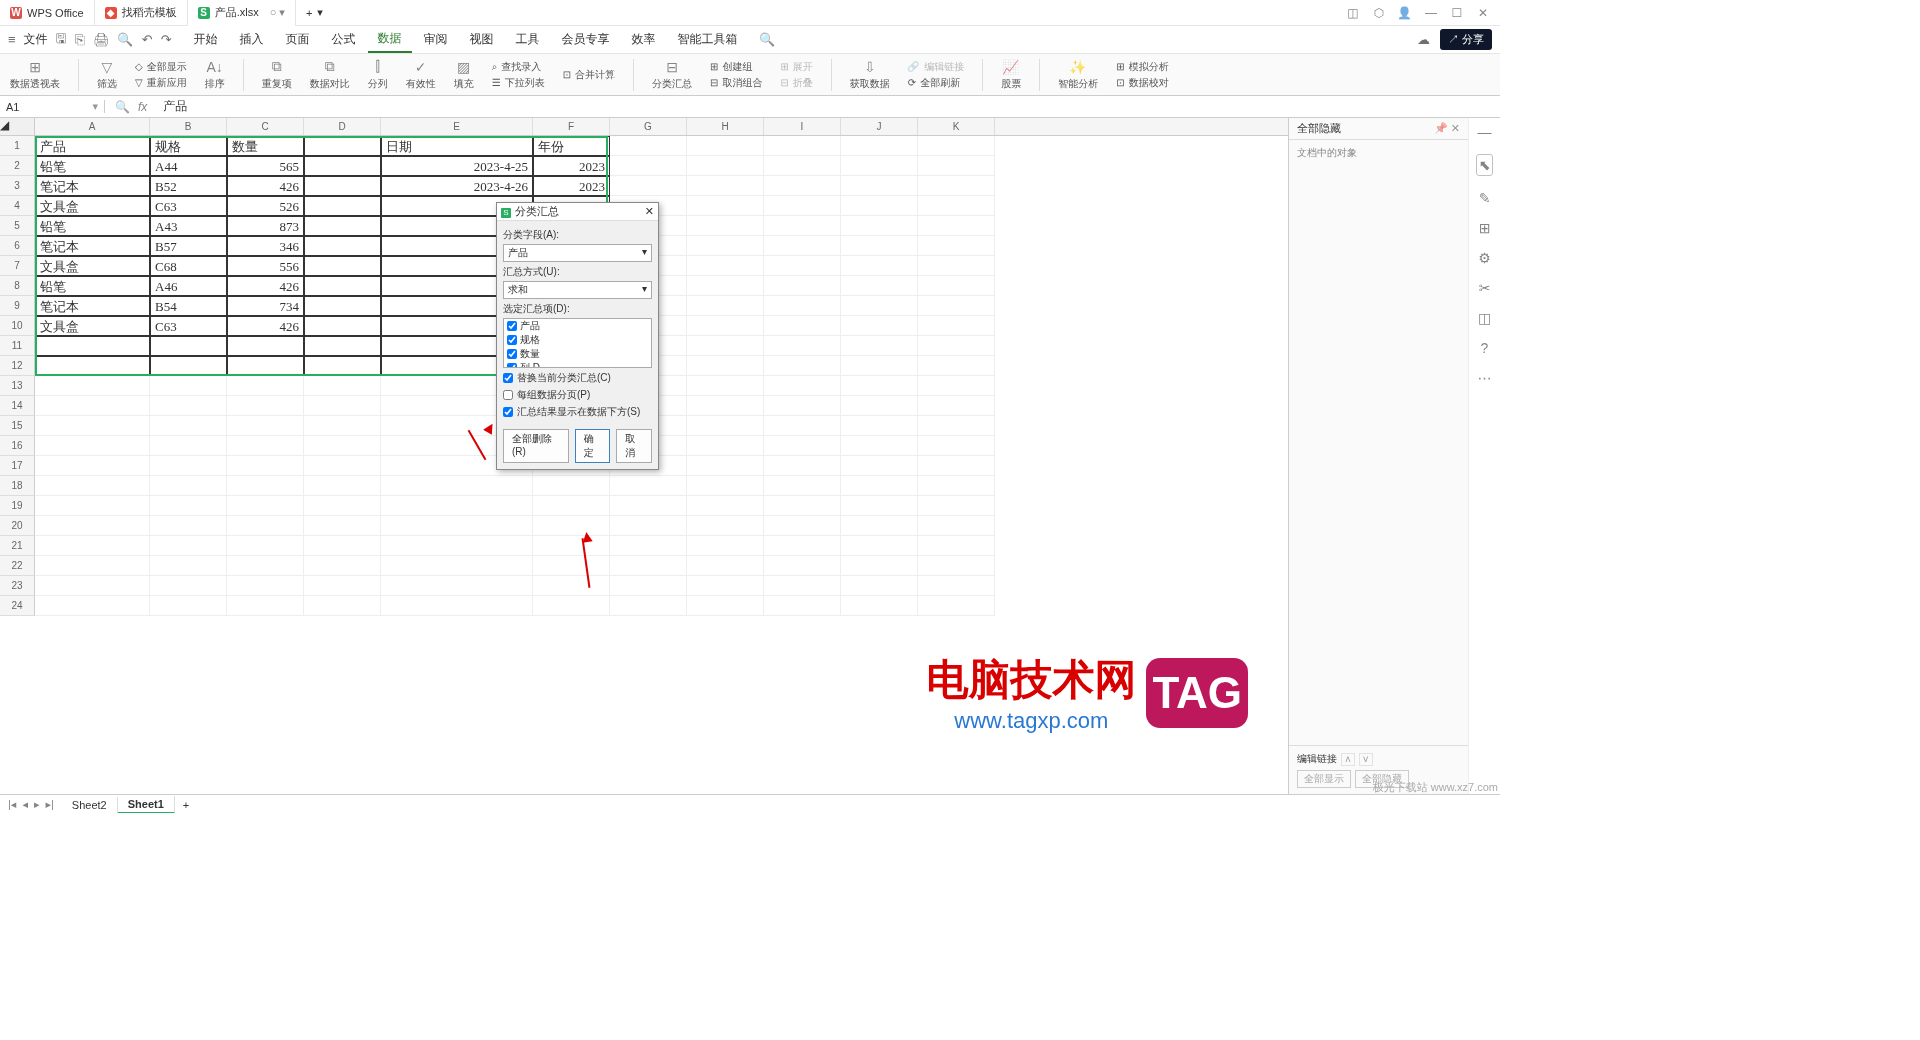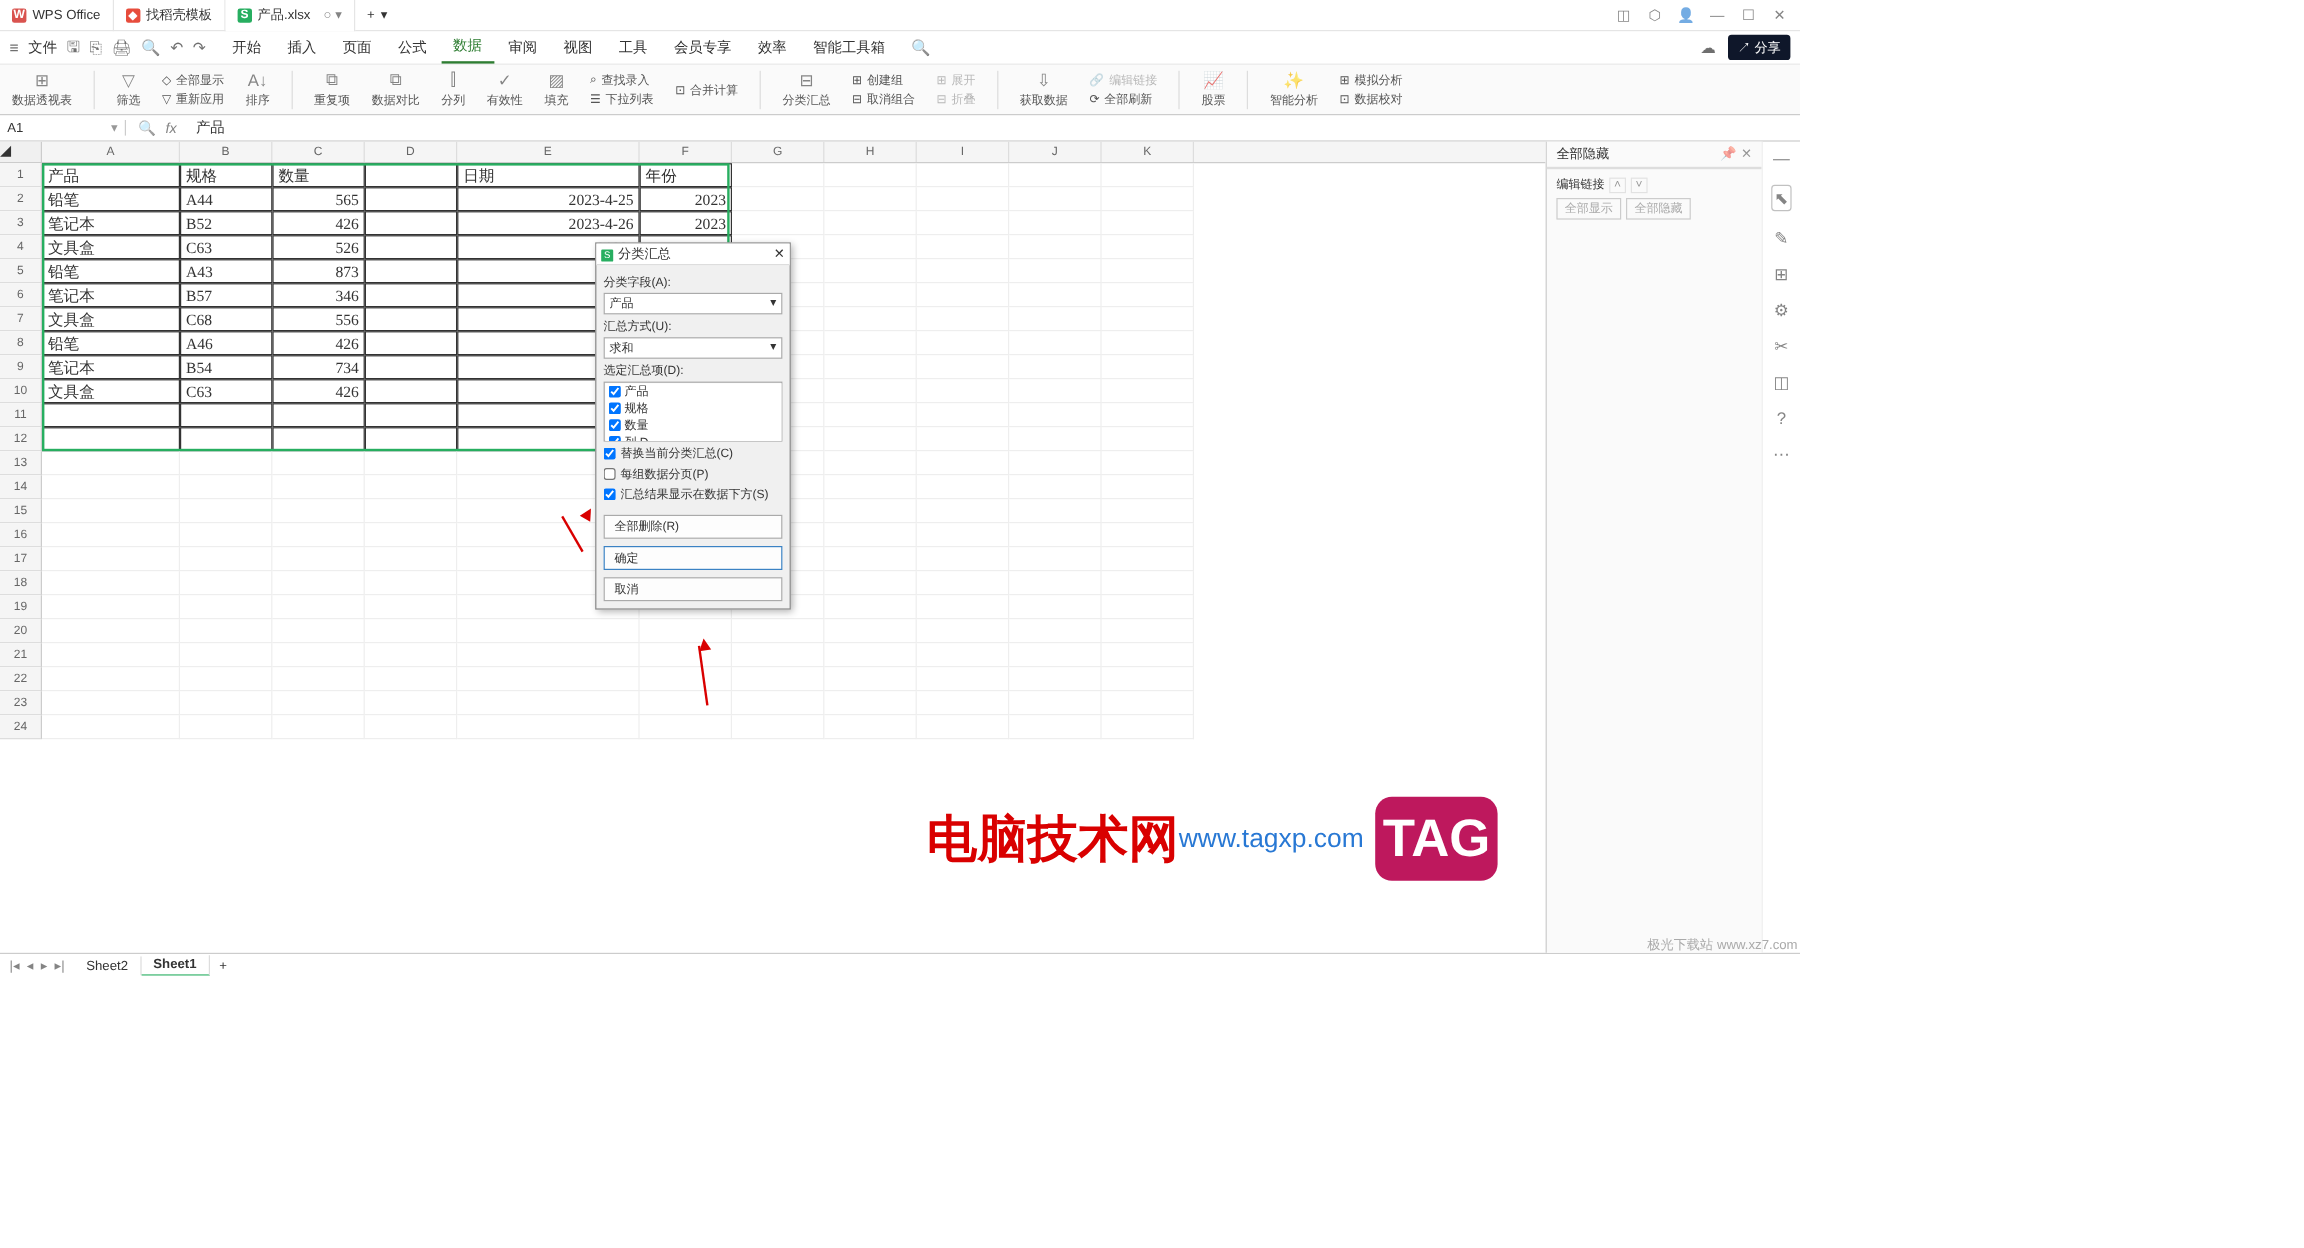--- a/index.html
+++ b/index.html
@@ -65,21 +65,21 @@
 
 .dialog { position: absolute; left: 496px; top: 202px; width: 163px; background: #f0f0f0; border: 1px solid #888; box-shadow: 2px 2px 6px rgba(0,0,0,0.3); font-size: 11px; }
 .dialog-title { height: 18px; display: flex; align-items: center; justify-content: space-between; padding: 0 4px; background: #fff; border-bottom: 1px solid #ddd; }
 .dialog-title .green-icon { background: #27ae60; color: #fff; width: 10px; height: 10px; font-size: 8px; display: inline-flex; align-items: center; justify-content: center; border-radius: 1px; margin-right: 4px; }
 .dialog-body { padding: 4px 6px; }
 .dialog-label { margin-top: 3px; font-size: 10px; }
 .dialog-select { width: 100%; border: 1px solid #aaa; background: #fff; padding: 1px 4px; font-size: 10px; display: flex; justify-content: space-between; margin-top: 2px; }
 .dialog-list { border: 1px solid #aaa; background: #fff; height: 50px; overflow-y: scroll; margin-top: 2px; }
 .dialog-list-item { display: flex; align-items: center; gap: 3px; padding: 0 3px; font-size: 10px; }
 .dialog-check { display: flex; align-items: center; gap: 4px; font-size: 10px; margin-top: 3px; }
-.dialog-buttons { display: flex; gap: 6px; padding: 6px; justify-content: center; flex-direction: column; }
+.dialog-buttons { display: flex; gap: 6px; padding: 6px; justify-content: center; }
 .dialog-btn { border: 1px solid #aaa; background: #fdfdfd; padding: 2px 8px; font-size: 10px; cursor: pointer; }
 .dialog-btn.primary { border: 1px solid #3b82c4; }
 
 
 .panel-header { height: 22px; display: flex; align-items: center; justify-content: space-between; padding: 0 8px; font-size: 11px; border-bottom: 1px solid #ddd; }
 .panel-body { flex: 1; padding: 6px 8px; font-size: 10px; color: #888; }
 .panel-footer { padding: 6px 8px; font-size: 10px; border-top: 1px solid #ddd; }
 .panel-footer-row { display: flex; align-items: center; gap: 4px; margin-bottom: 4px; }
 .panel-footer-btns { display: flex; gap: 4px; }
 .panel-footer-btn { border: 1px solid #ccc; padding: 1px 6px; font-size: 10px; color: #aaa; }
@@ -94,21 +94,21 @@
 .status-bar { height: 20px; display: flex; align-items: center; justify-content: space-between; padding: 0 8px; border-top: 1px solid #ccc; font-size: 10px; background: #fafafa; }
 .status-right { display: flex; align-items: center; gap: 10px; }
 
 
 .arrow { position: absolute; pointer-events: none; }
 .arrow-line { position: absolute; background: #d90000; }
 .arrow-head { position: absolute; width: 0; height: 0; }
 
 
 .watermark { position: absolute; right: 40px; bottom: 60px; display: flex; align-items: center; gap: 10px; pointer-events: none; }
-.wm-text { display: flex; flex-direction: row; align-items: center; }
+.wm-text { display: flex; flex-direction: column; align-items: center; }
 .wm-cn { font-size: 42px; font-weight: bold; color: #d90000; font-family: SimHei, sans-serif; }
 .wm-url { font-size: 22px; color: #2878d4; }
 .wm-tag { background: #be185d; color: #fff; font-size: 44px; font-weight: bold; padding: 10px 6px; border-radius: 14px; font-family: Arial, sans-serif; }
 .wm-small { position: absolute; right: 2px; bottom: 18px; font-size: 11px; color: #aaa; }
 
 input[type=checkbox] { width: 10px; height: 10px; }
 </style>
 </head>
 <body>
 
@@ -635,20 +635,21 @@
       </div>
       <div class="wm-tag">TAG</div>
     </div>
   </div>
 
   <div class="right-panel">
     <div class="panel-header">
       <span>全部隐藏</span>
       <span><span style="opacity:0.5">📌</span> <span style="opacity:0.5">✕</span></span>
     </div>
+    <div class="panel-body">文档中的对象</div>
     <div class="panel-footer">
       <div class="panel-footer-row">
         <span>编辑链接</span>
         <span style="border:1px solid #ccc;padding:0 3px;opacity:0.5">˄</span>
         <span style="border:1px solid #ccc;padding:0 3px;opacity:0.5">˅</span>
       </div>
       <div class="panel-footer-btns">
         <span class="panel-footer-btn">全部显示</span>
         <span class="panel-footer-btn">全部隐藏</span>
       </div>

